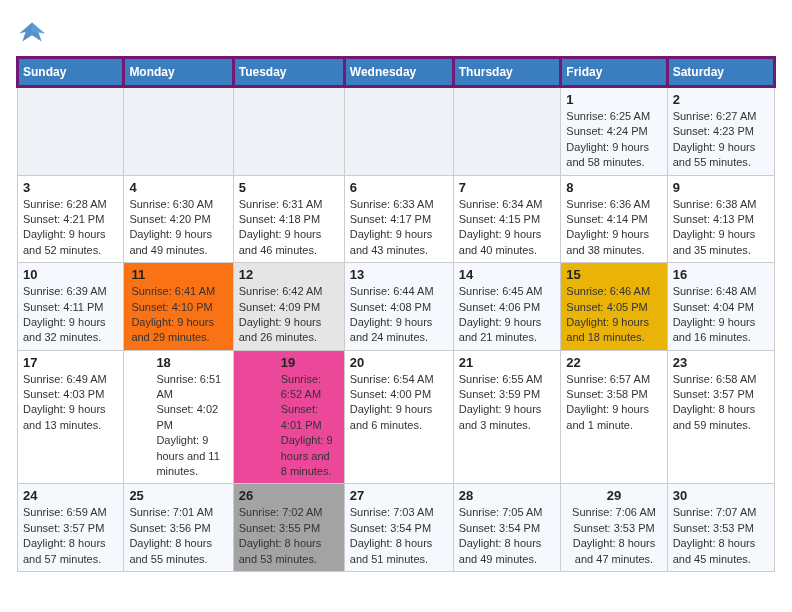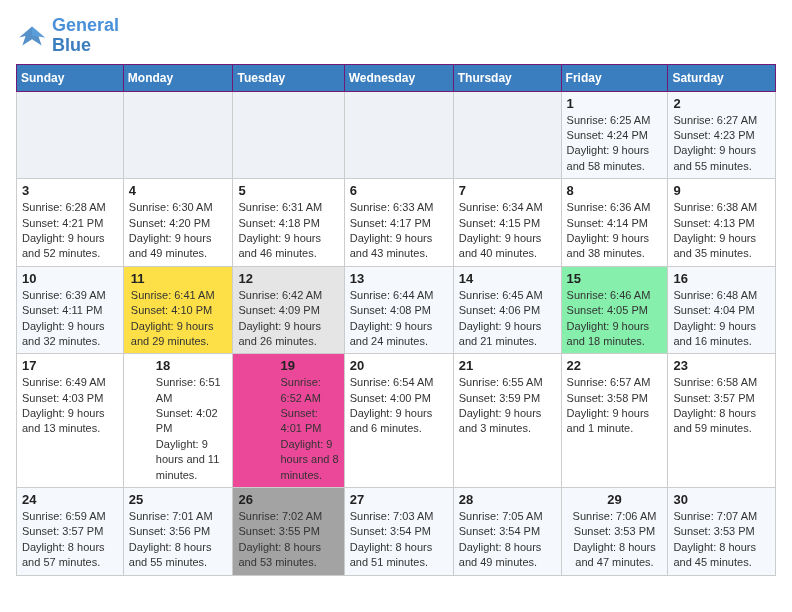--- a/index.html
+++ b/index.html
@@ -47,21 +47,21 @@
       border-collapse: collapse;
       font-size: 11px;
     }
     .calendar thead th {
       background: #3a7ebf;
       color: #fff;
       font-size: 12px;
       font-weight: bold;
       padding: 6px 4px;
       text-align: left;
-      border: 1px solid #701a75;
+      border: 3px solid #701a75;
     }
     .calendar tbody td {
       vertical-align: top;
       border: 1px solid #ccc;
       padding: 4px 5px;
       width: 113px;
       min-height: 80px;
       background: #fff;
     }
     .calendar tbody tr:nth-child(odd) td {
@@ -89,24 +89,20 @@
   </style>
 </head>
 <body>
 
 <div class="header-area">
   <div class="logo">
     <svg class="logo-bird" viewBox="0 0 40 40" xmlns="http://www.w3.org/2000/svg">
       <polygon points="20,8 36,22 28,20 32,32 20,24 8,32 12,20 4,22" fill="#3a7ebf" opacity="0.85"></polygon>
       <polygon points="20,8 36,22 20,20" fill="#5ba3e0" opacity="0.7"></polygon>
     </svg>
-    <div class="logo-text">
-      <div><span>General</span></div>
-      <div style="color:#3a7ebf">Blue</div>
-    </div>
   </div>
   <div class="title-area">
     <div class="main-title"></div>
     <div class="subtitle"></div>
   </div>
 </div>
 
 <table class="calendar">
   <thead>
     <tr>
@@ -163,37 +159,37 @@
         <td class="has-data" style="background: rgb(255, 255, 255);">
           <span class="day-number">9</span>
           <div class="day-info">Sunrise: 6:38 AM<br>Sunset: 4:13 PM<br>Daylight: 9 hours and 35 minutes.</div>
         </td>
       </tr>
       <tr>
         <td class="has-data" style="background: rgb(245, 248, 252);">
           <span class="day-number">10</span>
           <div class="day-info">Sunrise: 6:39 AM<br>Sunset: 4:11 PM<br>Daylight: 9 hours and 32 minutes.</div>
         </td>
-        <td class="has-data" style="background: #fde047; padding-left: 7px;">
+        <td class="has-data" style="background: #f97316; padding-left: 7px;">
           <span class="day-number">11</span>
           <div class="day-info">Sunrise: 6:41 AM<br>Sunset: 4:10 PM<br>Daylight: 9 hours and 29 minutes.</div>
         </td>
         <td class="has-data" style="background: #e5e5e5;">
           <span class="day-number">12</span>
           <div class="day-info">Sunrise: 6:42 AM<br>Sunset: 4:09 PM<br>Daylight: 9 hours and 26 minutes.</div>
         </td>
         <td class="has-data" style="background: rgb(245, 248, 252);">
           <span class="day-number">13</span>
           <div class="day-info">Sunrise: 6:44 AM<br>Sunset: 4:08 PM<br>Daylight: 9 hours and 24 minutes.</div>
         </td>
         <td class="has-data" style="background: rgb(245, 248, 252);">
           <span class="day-number">14</span>
           <div class="day-info">Sunrise: 6:45 AM<br>Sunset: 4:06 PM<br>Daylight: 9 hours and 21 minutes.</div>
         </td>
-        <td class="has-data" style="background: #86efac;">
+        <td class="has-data" style="background: #eab308;">
           <span class="day-number">15</span>
           <div class="day-info">Sunrise: 6:46 AM<br>Sunset: 4:05 PM<br>Daylight: 9 hours and 18 minutes.</div>
         </td>
         <td class="has-data" style="background: rgb(245, 248, 252);">
           <span class="day-number">16</span>
           <div class="day-info">Sunrise: 6:48 AM<br>Sunset: 4:04 PM<br>Daylight: 9 hours and 16 minutes.</div>
         </td>
       </tr>
       <tr>
         <td class="has-data" style="background: rgb(255, 255, 255);">

